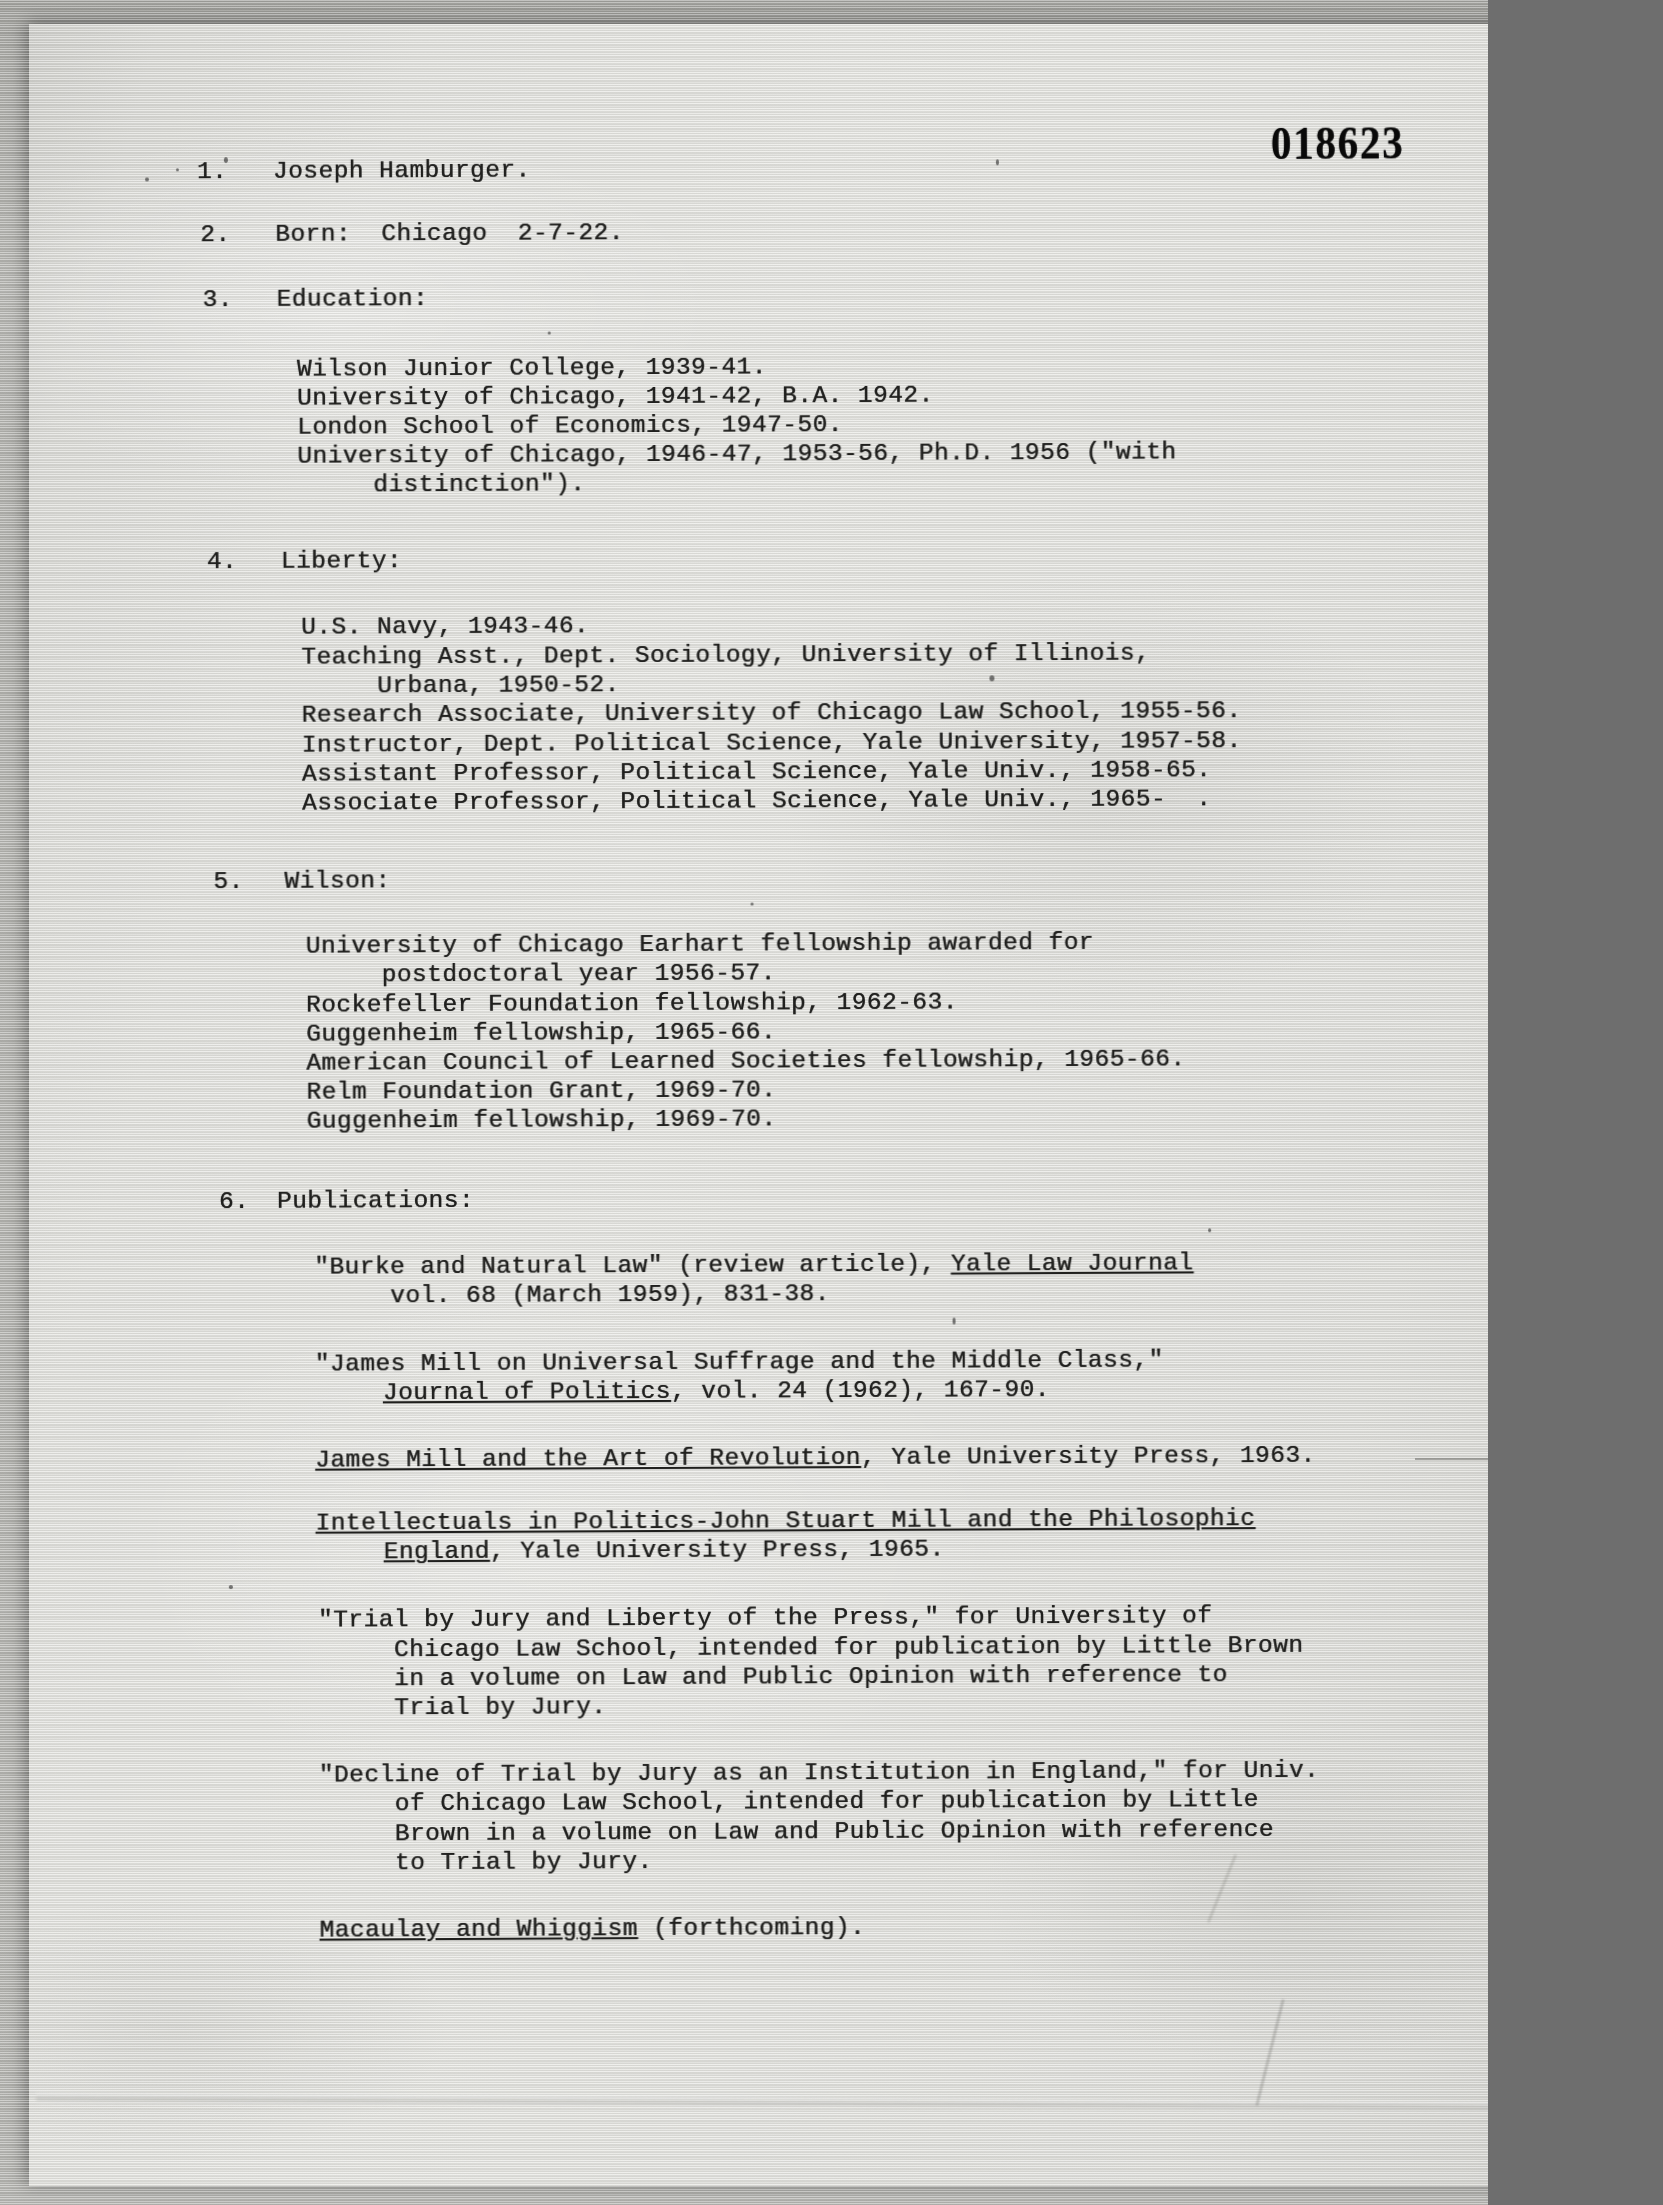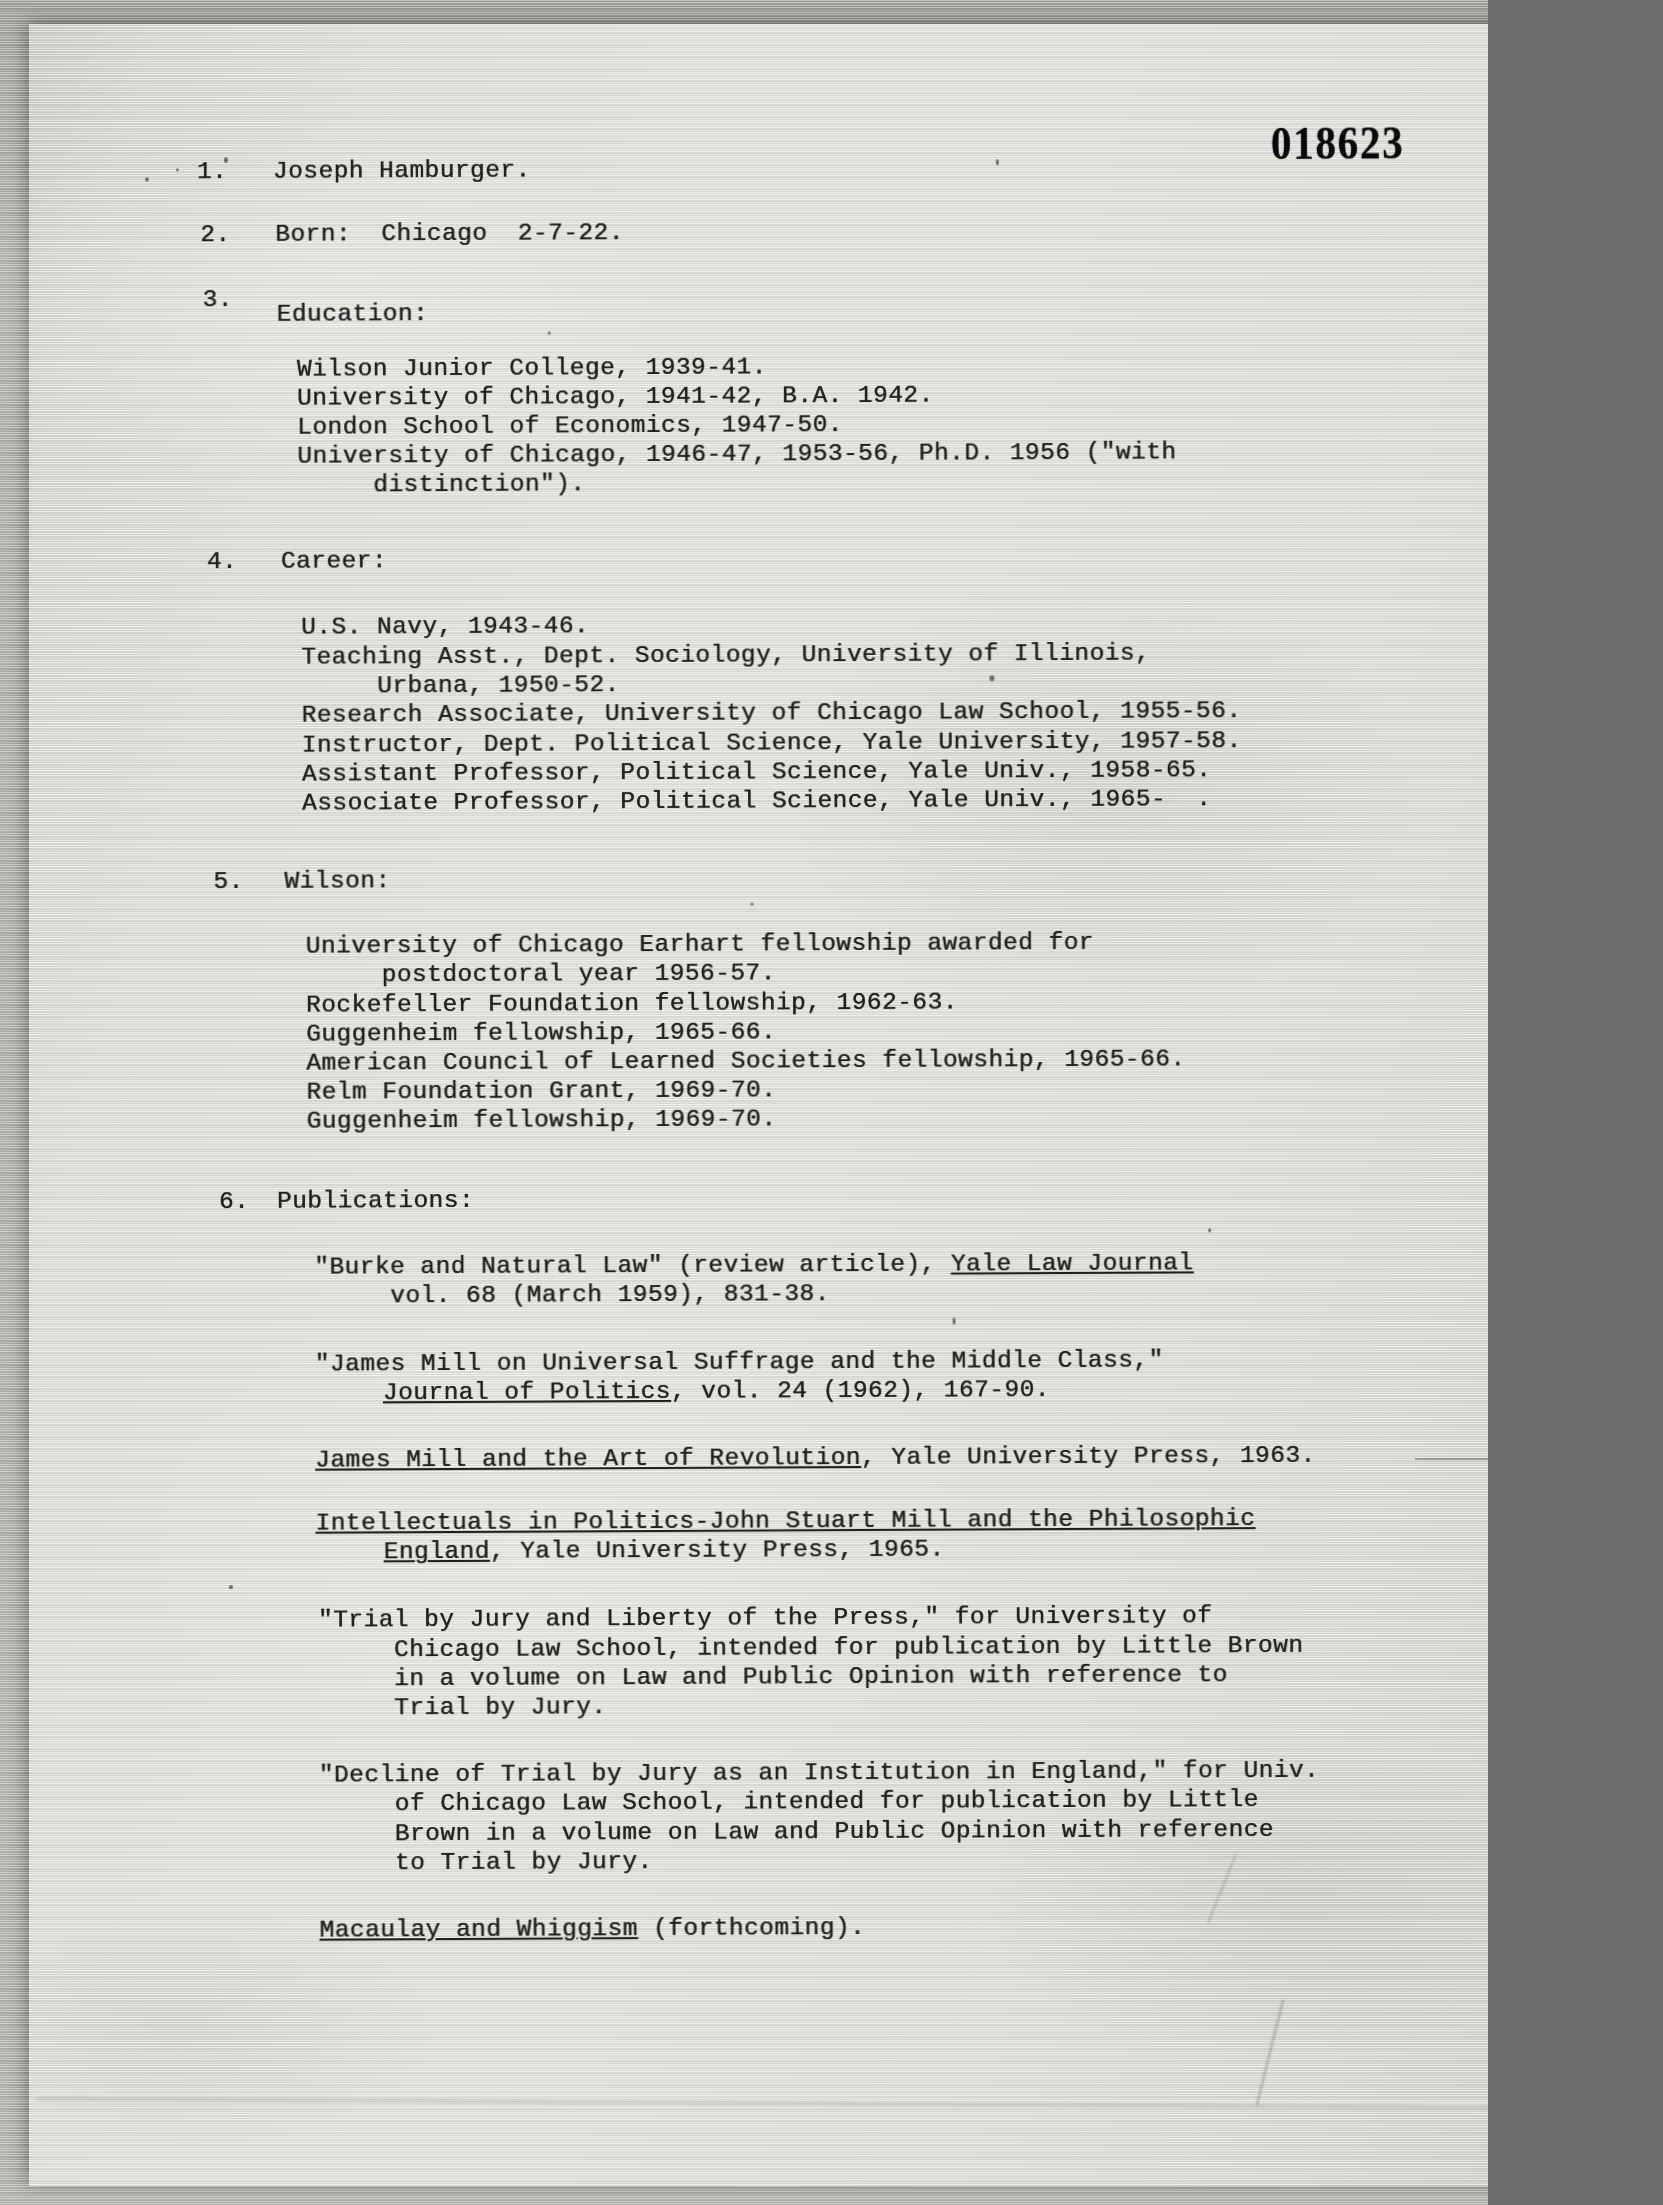--- a/index.html
+++ b/index.html
@@ -213,30 +213,30 @@
 
     <div class="stamp">018623</div>
 
     <div class="typed" style="left:197px; top:157px;">1.</div>
     <div class="typed" style="left:273px; top:157px;">Joseph Hamburger.</div>
 
     <div class="typed" style="left:200px; top:220px;">2.</div>
     <div class="typed" style="left:275px; top:220px;">Born:  Chicago  2-7-22.</div>
 
     <div class="typed" style="left:202px; top:285px;">3.</div>
-    <div class="typed" style="left:276px; top:300px;">Education:</div>
+    <div class="typed" style="left:276px; top:285px;">Education:</div>
 
     <div class="typed" style="left:296px; top:355px;">Wilson Junior College, 1939-41.</div>
     <div class="typed" style="left:296px; top:384px;">University of Chicago, 1941-42, B.A. 1942.</div>
     <div class="typed" style="left:296px; top:413px;">London School of Economics, 1947-50.</div>
     <div class="typed" style="left:296px; top:442px;">University of Chicago, 1946-47, 1953-56, Ph.D. 1956 ("with</div>
     <div class="typed" style="left:296px; top:471px;">     distinction").</div>
 
     <div class="typed" style="left:205px; top:547px;">4.</div>
-    <div class="typed" style="left:279px; top:547px;">Career:</div>
+    <div class="typed" style="left:279px; top:547px;">Liberty:</div>
 
     <div class="typed" style="left:299px; top:613px;">U.S. Navy, 1943-46.</div>
     <div class="typed" style="left:299px; top:643px;">Teaching Asst., Dept. Sociology, University of Illinois,</div>
     <div class="typed" style="left:299px; top:672px;">     Urbana, 1950-52.</div>
     <div class="typed" style="left:299px; top:701px;">Research Associate, University of Chicago Law School, 1955-56.</div>
     <div class="typed" style="left:299px; top:731px;">Instructor, Dept. Political Science, Yale University, 1957-58.</div>
     <div class="typed" style="left:299px; top:760px;">Assistant Professor, Political Science, Yale Univ., 1958-65.</div>
     <div class="typed" style="left:299px; top:789px;">Associate Professor, Political Science, Yale Univ., 1965-  .</div>
 
     <div class="typed" style="left:210px; top:867px;">5.</div>

